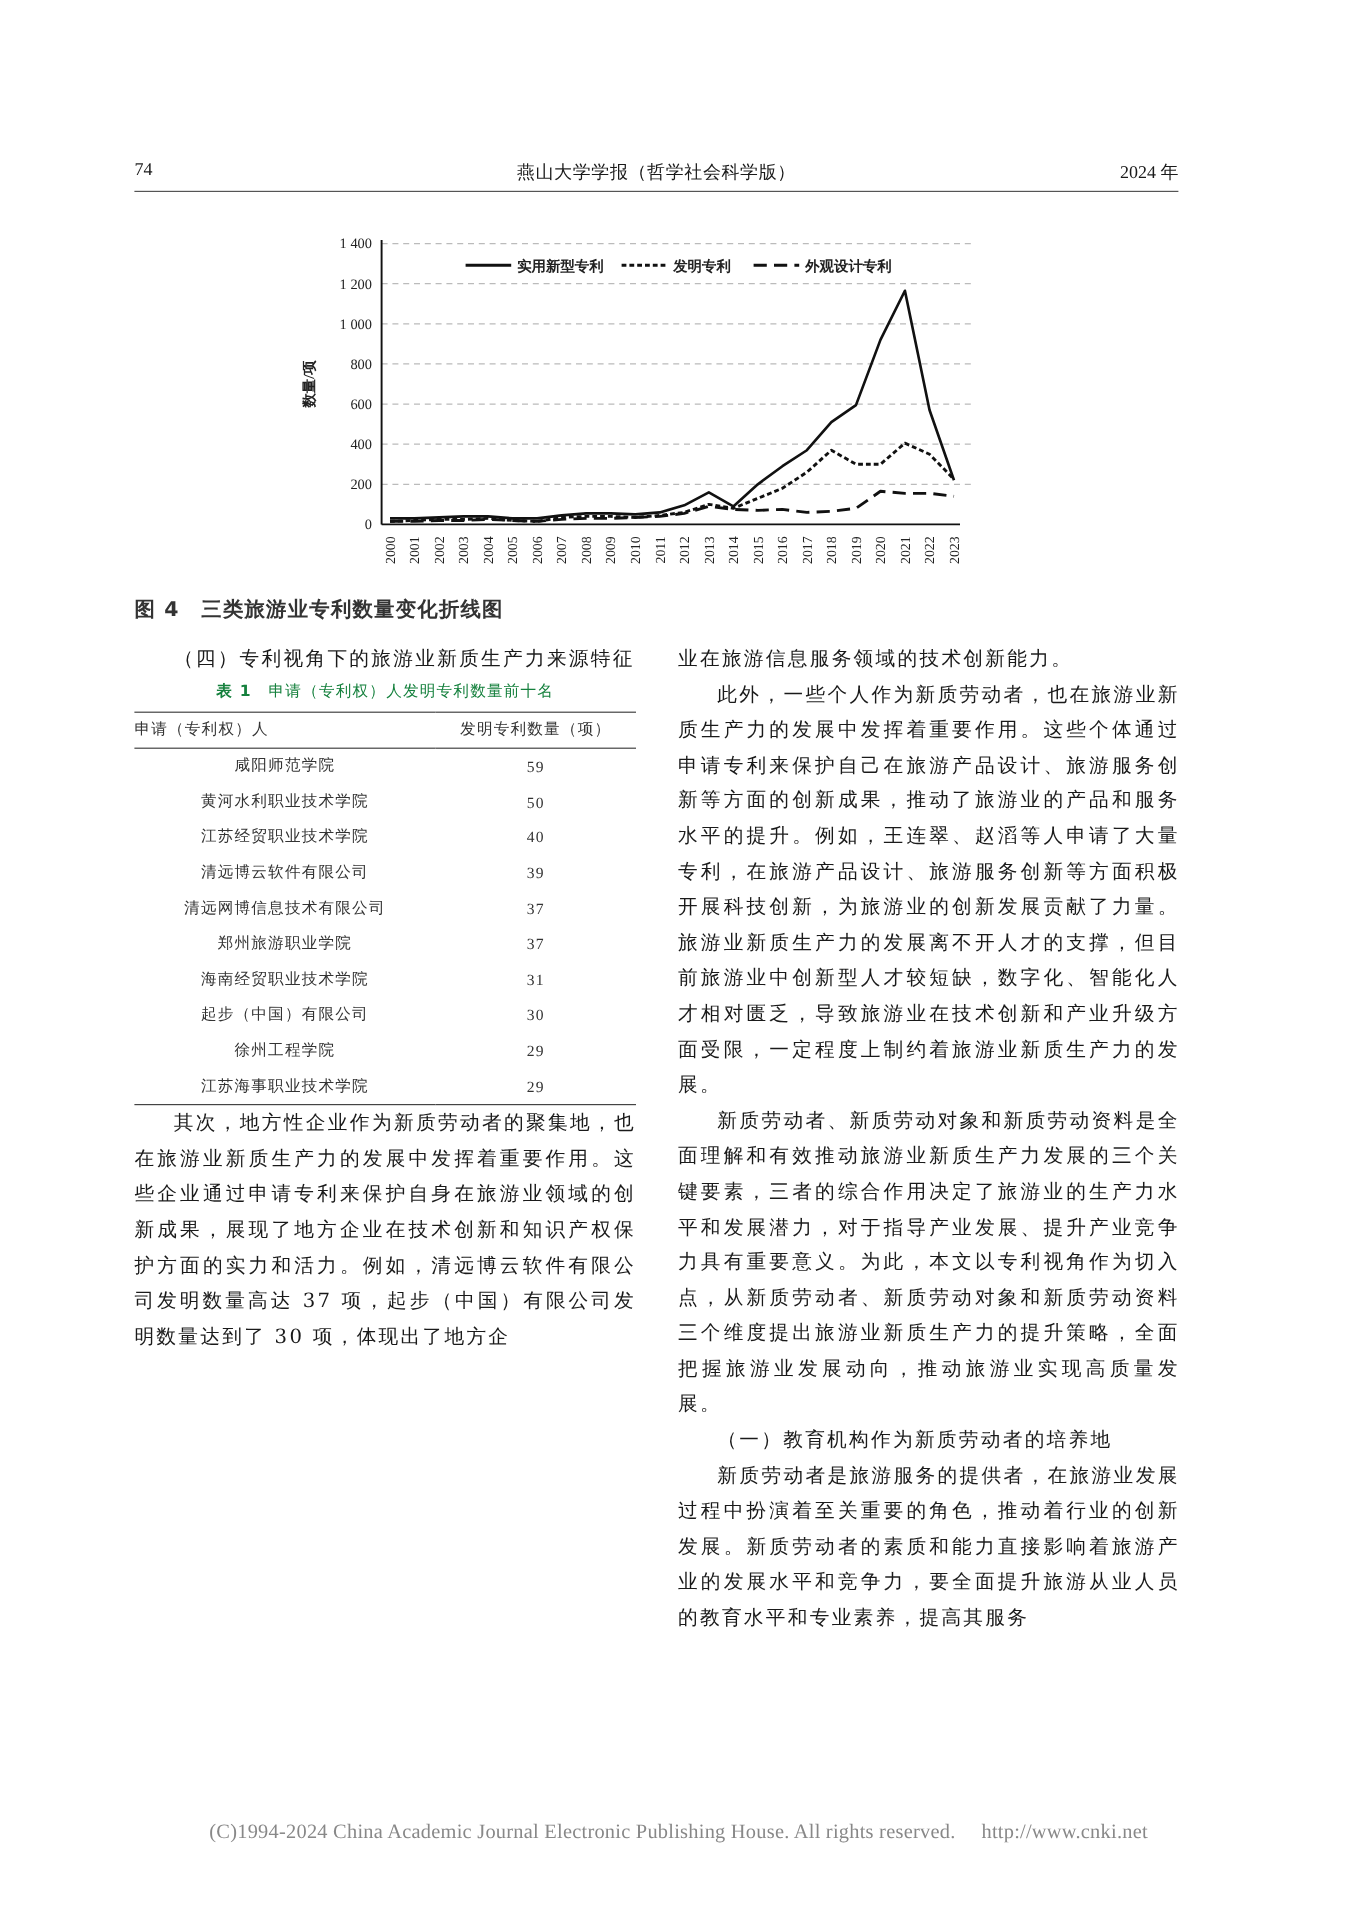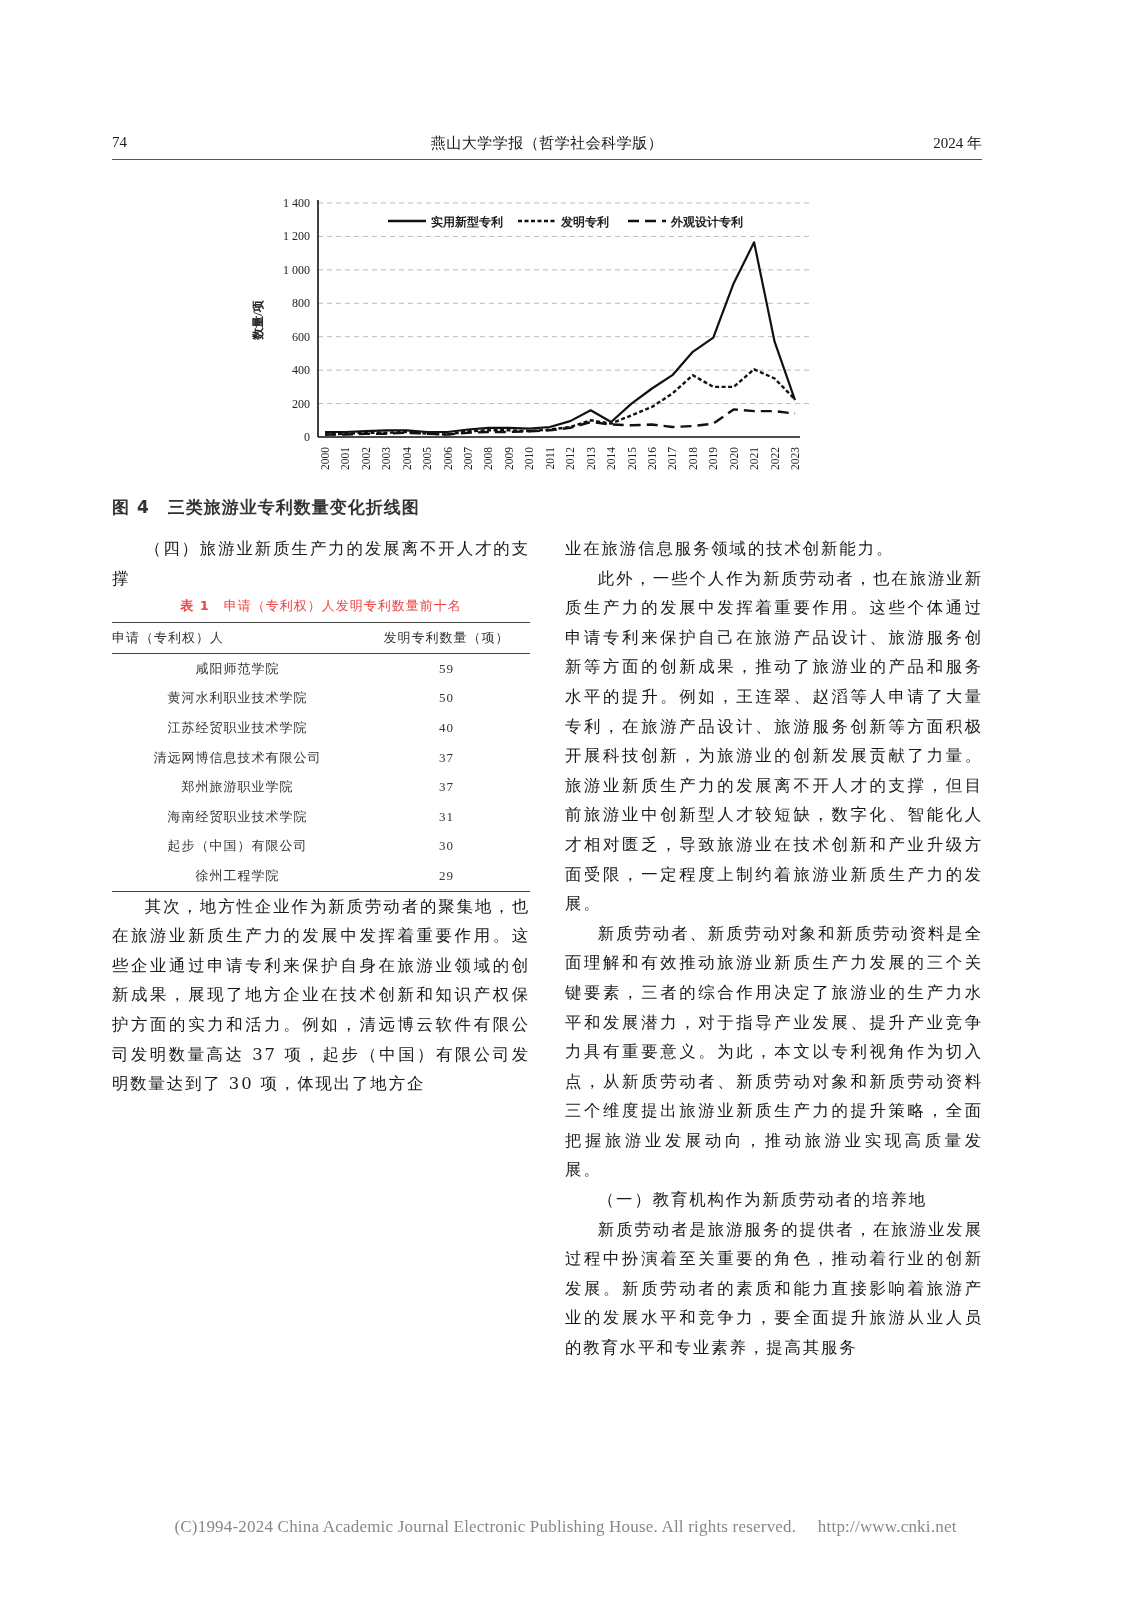--- a/index.html
+++ b/index.html
@@ -17,21 +17,21 @@
                  font-size: 17px; font-family: "DejaVu Sans", sans-serif; font-weight: bold; color: #333; letter-spacing: 1px; }
 
   .col { position: absolute; width: 418px; font-size: 16.4px; line-height: 29.6px;
          letter-spacing: 1.9px; text-align: justify; }
   .col p { margin: 0; }
   .indent { text-indent: 2em; }
   .left-col { left: 112px; top: 534px; }
   .right-col { left: 565px; top: 534px; }
 
   .tbl-caption { font-size: 13px; font-family: "DejaVu Sans", sans-serif; text-align: center;
-                 letter-spacing: 1px; margin: 3px 0 6px 0; line-height: 20px; color: #ef4444; }
+                 letter-spacing: 1px; margin: 3px 0 6px 0; line-height: 20px; color: #15803d; }
   .tbl-caption b { margin-right: 14px; }
   table.t1 { width: 100%; border-collapse: collapse; font-size: 13px; font-family: "DejaVu Sans", sans-serif;
              letter-spacing: 1px; color: #333; }
   table.t1 thead th { font-weight: normal; border-top: 1.5px solid #444; border-bottom: 1px solid #444;
                       height: 27px; padding: 0; }
   table.t1 tbody td { height: 29.5px; padding: 0; text-align: center; }
   table.t1 tbody tr:last-child td { border-bottom: 1.5px solid #444; }
   table.t1 td.num, table.t1 th.num { font-family: "Liberation Serif", serif; width: 40%; text-align: center; }
   table.t1 th.num { font-family: "DejaVu Sans", sans-serif; }
   .after-table { margin-top: 4px; }
@@ -173,21 +173,21 @@
     <line x1="148" x2="186" y1="31" y2="31" stroke="#111" stroke-width="2.4"></line>
     <text x="191" y="35.5" font-size="12" font-family="DejaVu Sans, sans-serif" font-weight="bold">实用新型专利</text>
     <line x1="278" x2="316" y1="31" y2="31" stroke="#111" stroke-width="2.4" stroke-dasharray="4,2.5"></line>
     <text x="321" y="35.5" font-size="12" font-family="DejaVu Sans, sans-serif" font-weight="bold">发明专利</text>
     <line x1="388" x2="426" y1="31" y2="31" stroke="#111" stroke-width="2.4" stroke-dasharray="11,6"></line>
     <text x="431" y="35.5" font-size="12" font-family="DejaVu Sans, sans-serif" font-weight="bold">外观设计专利</text>
   </svg>
 <div class="fig-caption">图 4　三类旅游业专利数量变化折线图</div>
 
 <div class="col left-col">
-  <p class="indent">（四）旅游业新质生产力的发展离不开人才的支撑</p>
+  <p class="indent">（四）专利视角下的旅游业新质生产力来源特征</p>
   <div class="tbl-caption">
     <b>表 1</b><span>申请（专利权）人发明专利数量前十名</span>
   </div>
   <table class="t1">
     <thead>
       <tr>
         <th>申请（专利权）人</th>
         <th class="num">发明专利数量（项）</th>
       </tr>
     </thead>
@@ -198,37 +198,45 @@
         </tr>
         <tr>
           <td>黄河水利职业技术学院</td>
           <td class="num">50</td>
         </tr>
         <tr>
           <td>江苏经贸职业技术学院</td>
           <td class="num">40</td>
         </tr>
         <tr>
+          <td>清远博云软件有限公司</td>
+          <td class="num">39</td>
+        </tr>
+        <tr>
           <td>清远网博信息技术有限公司</td>
           <td class="num">37</td>
         </tr>
         <tr>
           <td>郑州旅游职业学院</td>
           <td class="num">37</td>
         </tr>
         <tr>
           <td>海南经贸职业技术学院</td>
           <td class="num">31</td>
         </tr>
         <tr>
           <td>起步（中国）有限公司</td>
           <td class="num">30</td>
         </tr>
         <tr>
           <td>徐州工程学院</td>
+          <td class="num">29</td>
+        </tr>
+        <tr>
+          <td>江苏海事职业技术学院</td>
           <td class="num">29</td>
         </tr>
       </tbody>
   </table>
   <p class="indent after-table">其次，地方性企业作为新质劳动者的聚集地，也在旅游业新质生产力的发展中发挥着重要作用。这些企业通过申请专利来保护自身在旅游业领域的创新成果，展现了地方企业在技术创新和知识产权保护方面的实力和活力。例如，清远博云软件有限公司发明数量高达 37 项，起步（中国）有限公司发明数量达到了 30 项，体现出了地方企</p>
 </div>
 
 <div class="col right-col">
   <p>业在旅游信息服务领域的技术创新能力。</p>
   <p class="indent">此外，一些个人作为新质劳动者，也在旅游业新质生产力的发展中发挥着重要作用。这些个体通过申请专利来保护自己在旅游产品设计、旅游服务创新等方面的创新成果，推动了旅游业的产品和服务水平的提升。例如，王连翠、赵滔等人申请了大量专利，在旅游产品设计、旅游服务创新等方面积极开展科技创新，为旅游业的创新发展贡献了力量。旅游业新质生产力的发展离不开人才的支撑，但目前旅游业中创新型人才较短缺，数字化、智能化人才相对匮乏，导致旅游业在技术创新和产业升级方面受限，一定程度上制约着旅游业新质生产力的发展。</p>

